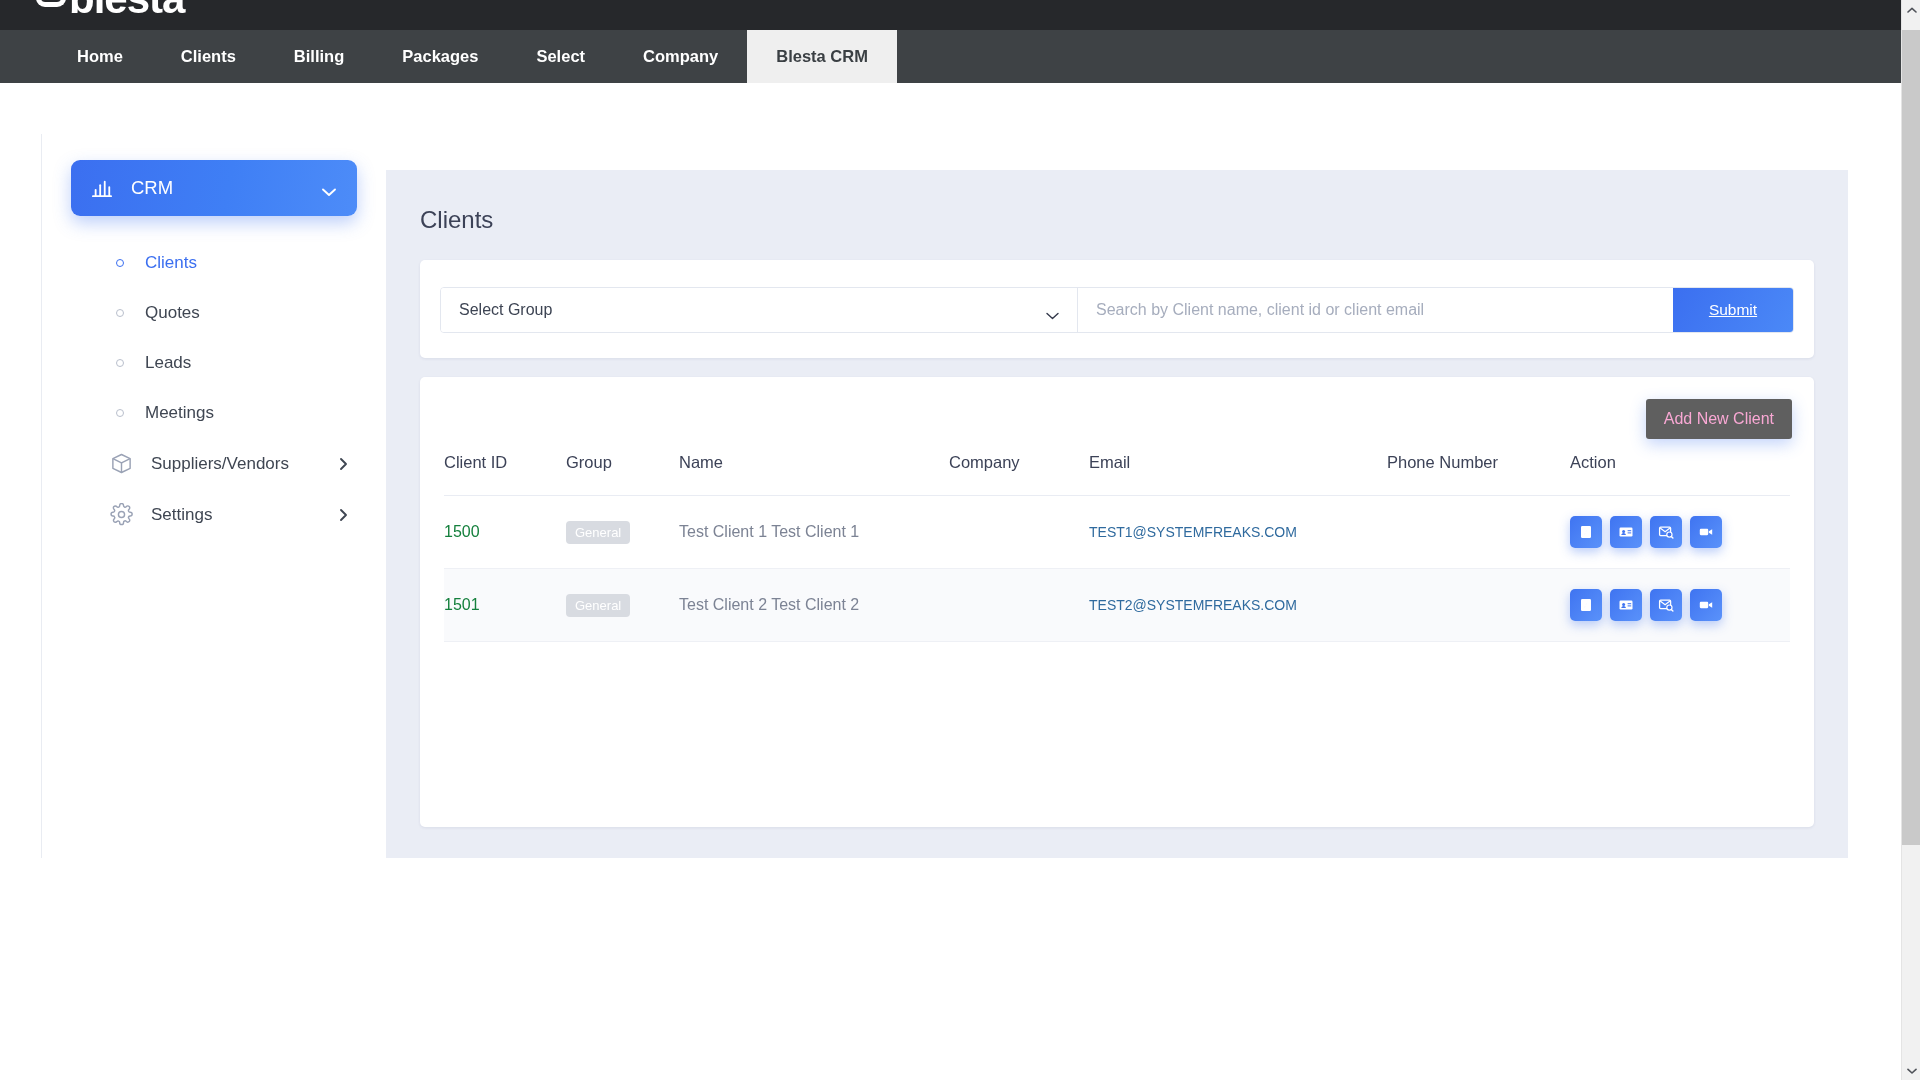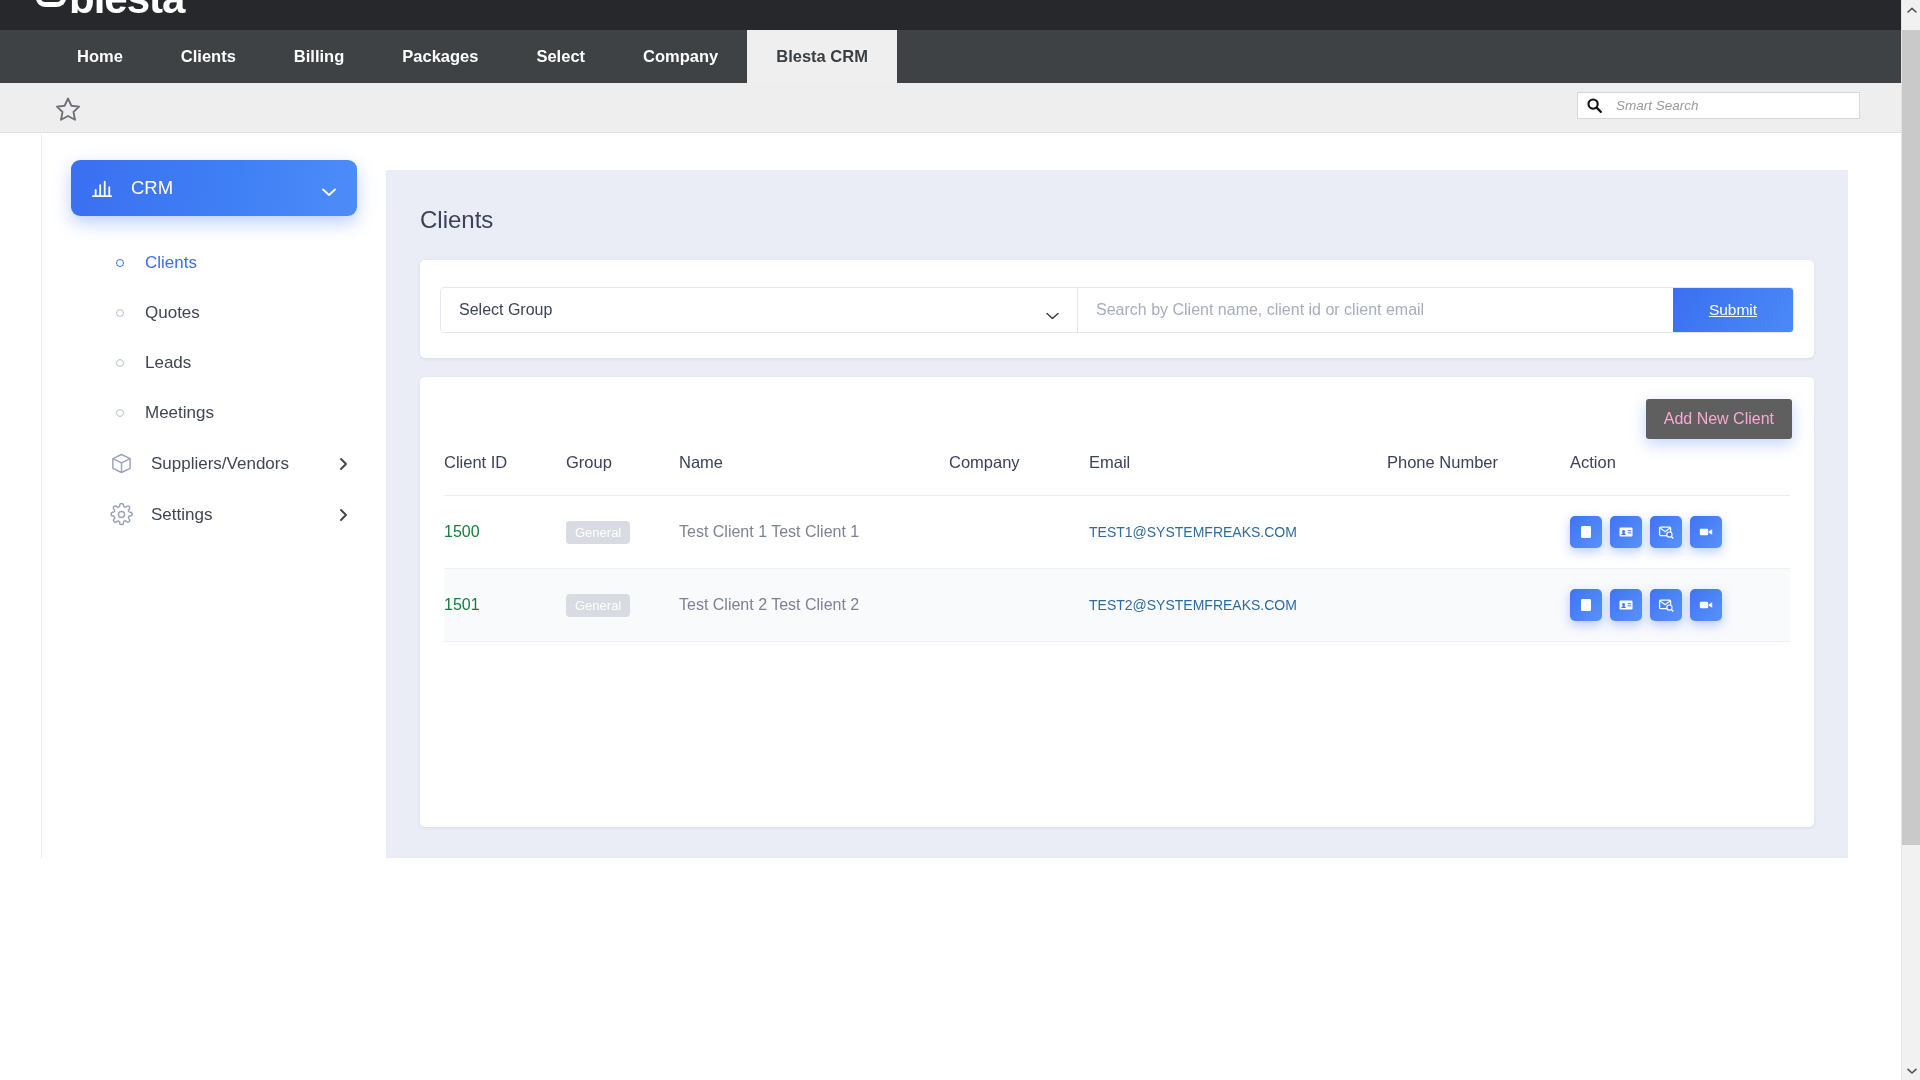--- a/index.html
+++ b/index.html
@@ -349,36 +349,20 @@
     <div class="mainnav">
       <div class="nav-item">Home</div>
       <div class="nav-item">Clients</div>
       <div class="nav-item">Billing</div>
       <div class="nav-item">Packages</div>
       <div class="nav-item">Select</div>
       <div class="nav-item">Company</div>
       <div class="nav-item active">Blesta CRM</div>
     </div>
 
-    <div class="subbar">
-      <span class="star-icon">
-        <svg viewBox="0 0 24 24" width="28" height="28" fill="none" stroke="#6d7177" stroke-width="1.6" stroke-linejoin="round">
-          <polygon points="12,3 14.9,9.2 21.5,10 16.7,14.6 18,21.2 12,18 6,21.2 7.3,14.6 2.5,10 9.1,9.2"></polygon>
-        </svg>
-      </span>
-      <div class="smart-search">
-        <span class="mag">
-          <svg viewBox="0 0 24 24" width="17" height="17" fill="none" stroke="#111111" stroke-width="3">
-            <circle cx="10" cy="10" r="6.5"></circle>
-              <line x1="15" y1="15" x2="21" y2="21" stroke-linecap="round"></line>
-          </svg>
-        </span>
-        <input type="text" placeholder="Smart Search" style="">
-      </div>
-    </div>
 
     <div class="body-region">
       <div class="left-rail"></div>
 
       <div class="sidebar">
         <div class="crm-btn">
           <span class="barchart">
             <svg viewBox="0 0 24 22" width="22" height="20" fill="none" stroke="#ffffff" stroke-width="2" stroke-linecap="round">
               <line x1="2" y1="20" x2="22" y2="20"></line>
               <line x1="5" y1="20" x2="5" y2="13"></line>

